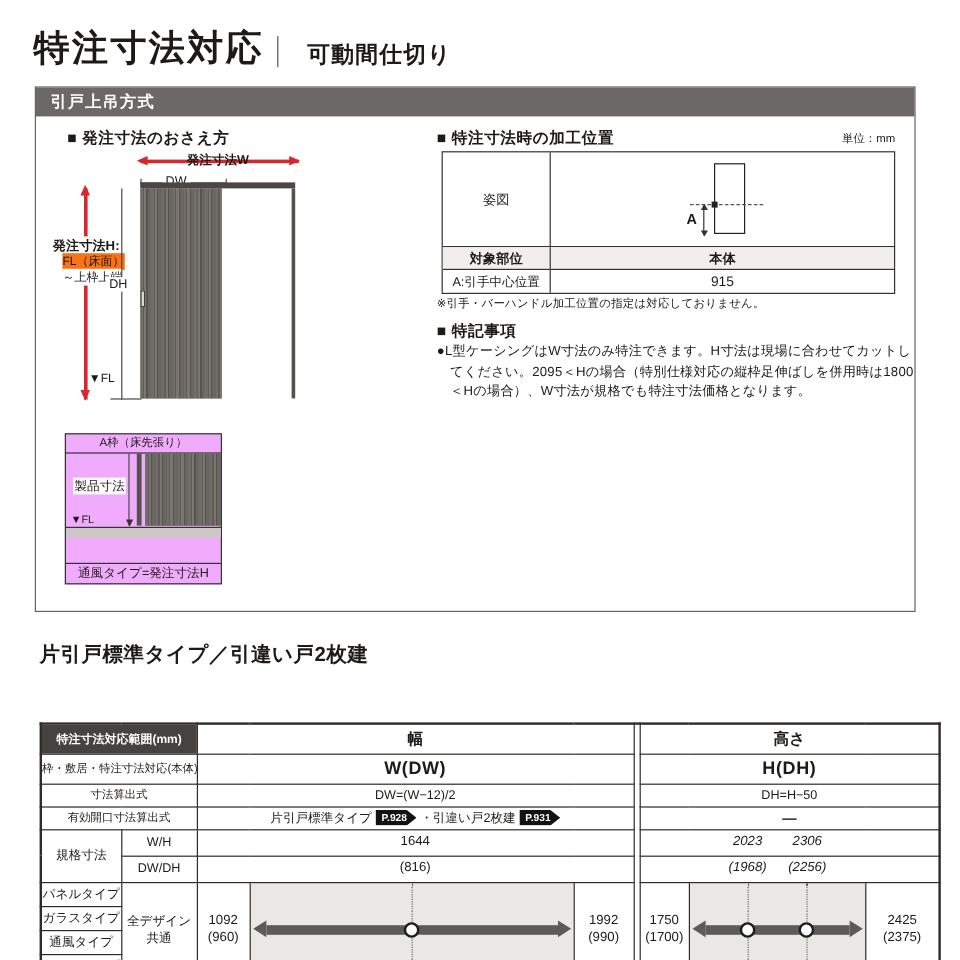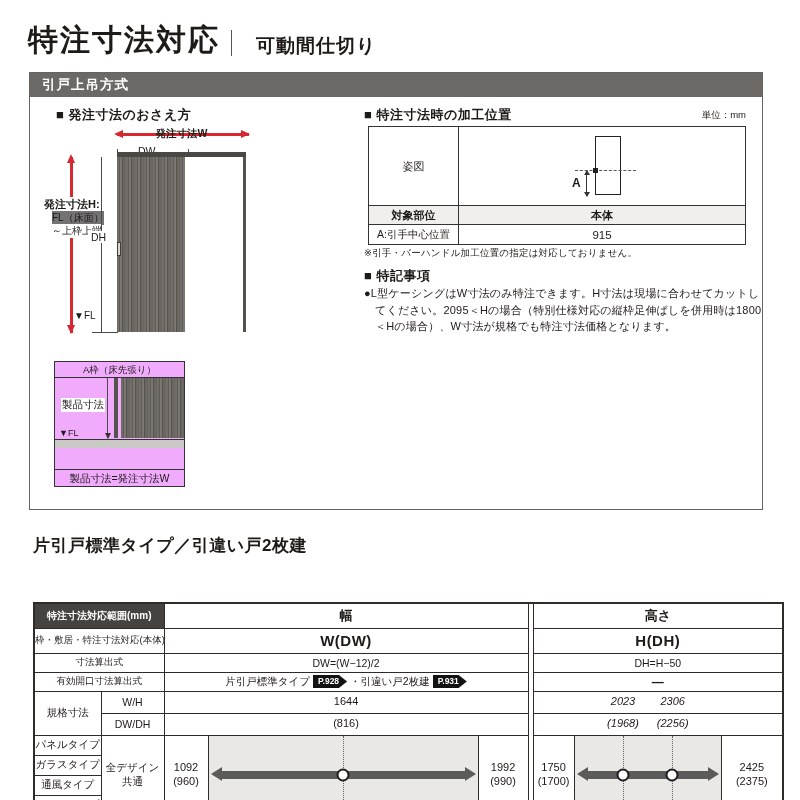--- a/index.html
+++ b/index.html
@@ -116,21 +116,21 @@
     <div class="abs thinline-h" style="left:87px; top:79px; width:72px;"></div>
     <div class="abs thinline-v" style="left:87px; top:76px; height:7px;"></div>
     <div class="abs thinline-v" style="left:158px; top:76px; height:7px;"></div>
     <div class="abs dimlabel" style="left:105px; top:72px;">DW</div>
 
     <div class="abs redline-v" style="left:40px; top:84px; height:176px;"></div>
     <div class="abs tri up" style="left:37px; top:81px;"></div>
     <div class="abs tri down" style="left:37px; top:252px;"></div>
 
     <div class="abs" style="left:12px; top:124px; font-size:11px; font-weight:bold; background:#fff; padding:0 2px;">発注寸法H:</div>
-    <div class="abs smalltext" style="left:22px; top:138px; background:#737373;">FL（床面）</div>
+    <div class="abs smalltext" style="left:22px; top:138px; background:#f97316;">FL（床面）</div>
     <div class="abs smalltext" style="left:22px; top:151px; background:#fff;">～上枠上端</div>
 
     <div class="abs thinline-v" style="left:71px; top:84px; height:176px;"></div>
     <div class="abs dimlabel" style="left:58px; top:158px;">DH</div>
 
     <div class="abs rail" style="left:87px; top:79px; width:129px; height:5px;"></div>
     <div class="abs wood" style="left:87px; top:84px; width:68px; height:175px;">
       <div class="abs" style="left:0; top:85px; width:4px; height:14px; background:#d9d6d1; border:1px solid #3f3c39;"></div>
     </div>
     <div class="abs" style="left:213px; top:84px; width:3px; height:175px; background:#56524e;"></div>
@@ -144,21 +144,21 @@
     <div class="mb-body">
       <div class="abs wood" style="right:0; top:0; width:63px; height:60px;"></div>
       <div class="abs" style="left:59px; top:0; width:4px; height:60px; background:#55524e;"></div>
       <div class="abs thinline-v" style="left:52px; top:0; height:60px;"></div>
       <div class="abs" style="left:49.5px; bottom:0; width:0; height:0; border-left:3px solid transparent; border-right:3px solid transparent; border-top:6px solid #333;"></div>
       <div class="abs" style="left:6px; top:20px; font-size:10.5px; background:#fff; padding:0 1px;">製品寸法</div>
       <div class="abs" style="left:4px; bottom:1px; font-size:9px;">▼FL</div>
     </div>
     <div class="mb-gray"></div>
     <div class="mb-space"></div>
-    <div class="mb-foot">製品寸法=発注寸法W</div>
+    <div class="mb-foot">通風タイプ=発注寸法H</div>
   </div>
 
   <div class="abs heading" style="left:334px; top:33px;">■ 特注寸法時の加工位置</div>
   <div class="abs" style="left:636px; top:36px; width:80px; text-align:right; font-size:9.5px;">単位：mm</div>
 
   <div class="abs ptable">
     <div class="row brow">
       <div class="c1">姿図</div>
       <div class="c2">
         <div class="pdoor"></div>

